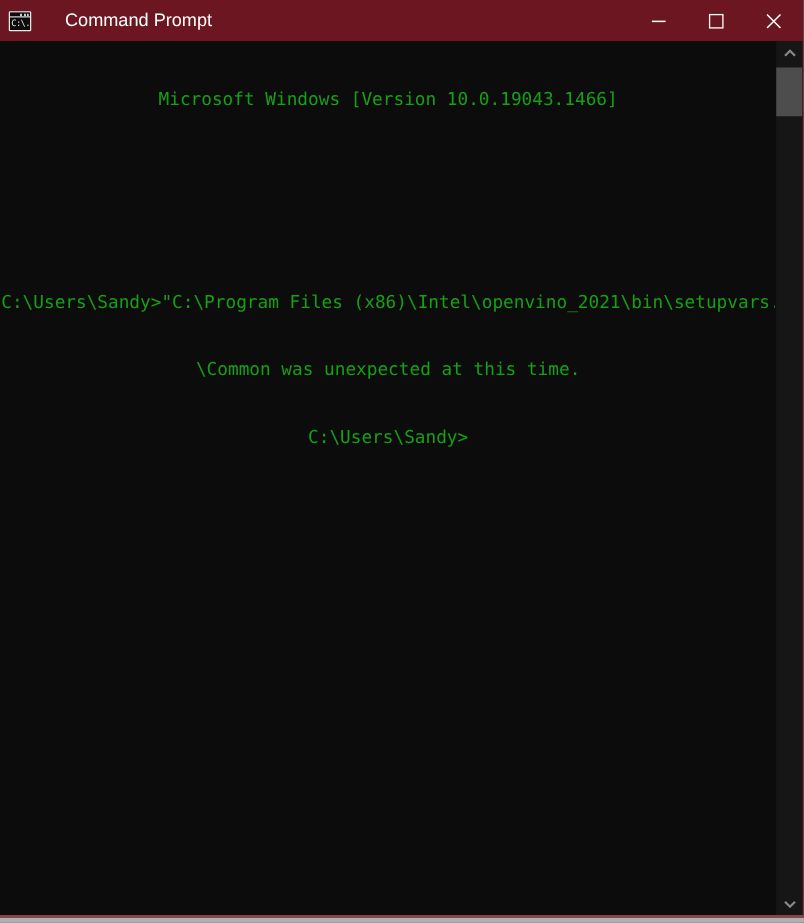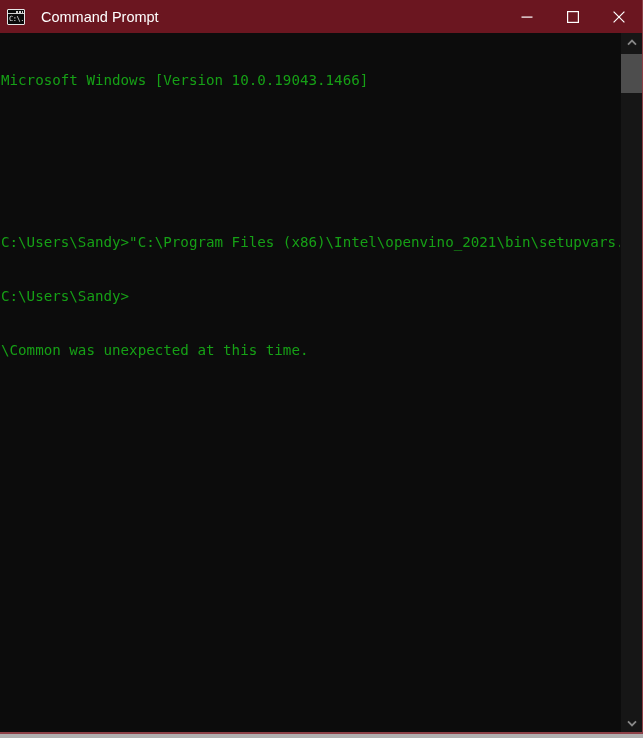--- a/index.html
+++ b/index.html
@@ -84,21 +84,21 @@
     top: 5px;
     font-family: "DejaVu Sans Mono", "Liberation Mono", monospace;
     font-size: 7px;
     line-height: 8px;
     color: #e8e8e8;
     letter-spacing: -0.5px;
     white-space: nowrap;
   }
 
   .window-title {
-    margin-left: 16px;
+    margin-left: 27px;
     font-family: "Liberation Sans", sans-serif;
     font-size: 14.5px;
     color: #ffffff;
     white-space: nowrap;
     overflow: hidden;
     text-overflow: ellipsis;
   }
 
   .title-buttons {
     display: flex;
@@ -120,20 +120,21 @@
   .tbtn svg { display: block; }
 
   
   .console-area {
     position: absolute;
     left: 0;
     top: 33px;
     right: 0;
     bottom: 0;
     background: #0c0c0c;
+    text-align: center;
   }
 
   .console-text {
     position: absolute;
     left: 1px;
     top: 2px;
     right: 22px;
     font-family: "DejaVu Sans Mono", "Liberation Mono", monospace;
     font-size: 14.2px;
     line-height: 18px;
@@ -232,22 +233,22 @@
     </div>
   </div>
 
   <div class="console-area">
 
     <div class="console-text">
       <div class="line">Microsoft Windows [Version 10.0.19043.1466]</div>
       <div class="line blank"></div>
       <div class="line blank"></div>
       <div class="line">C:\Users\Sandy&gt;"C:\Program Files (x86)\Intel\openvino_2021\bin\setupvars.bat"</div>
+      <div class="line">\Common was unexpected at this time.</div>
       <div class="line">C:\Users\Sandy&gt;</div>
-      <div class="line">\Common was unexpected at this time.</div>
     </div>
 
     <div class="scrollbar">
       <div class="sb-track"></div>
       <div class="sb-btn up">
         <svg width="10" height="7" viewBox="0 0 10 7">
           <path d="M1 5.6 L5 1.6 L9 5.6" stroke="#888888" stroke-width="1.8" fill="none"></path>
         </svg>
       </div>
       <div class="sb-thumb"></div>

